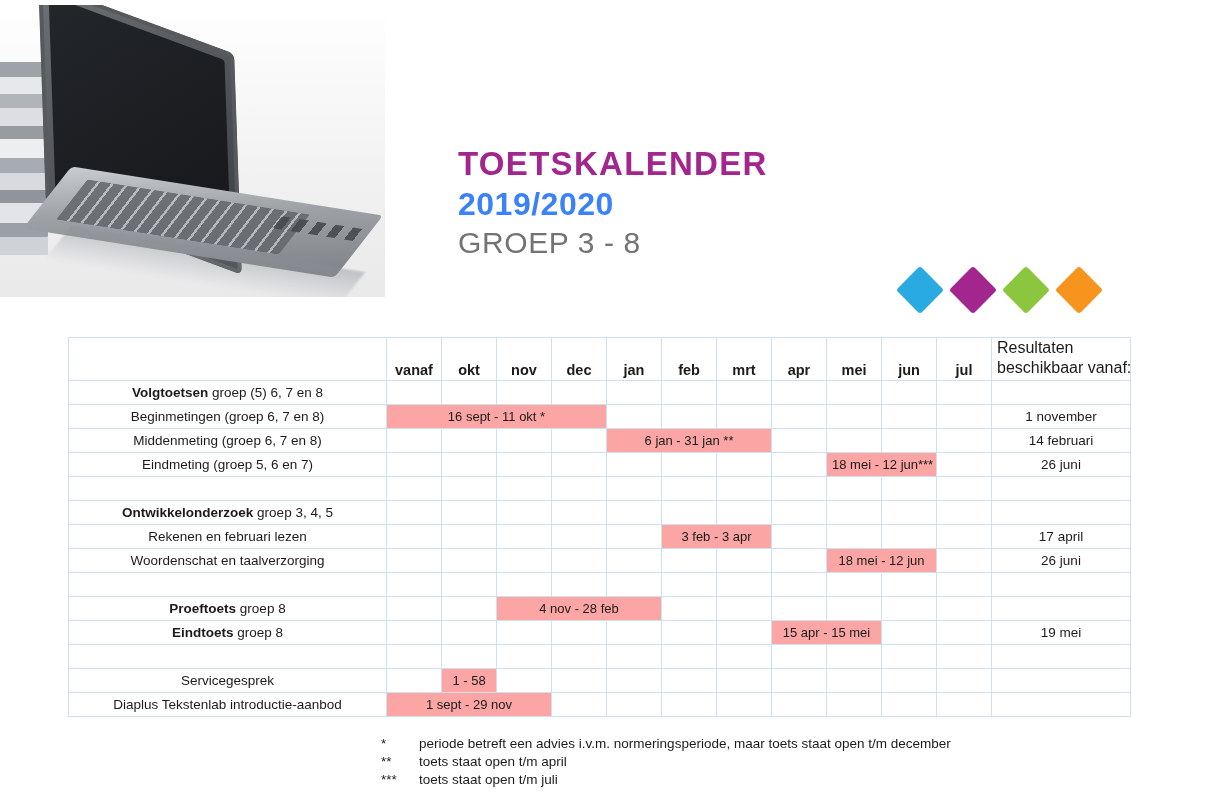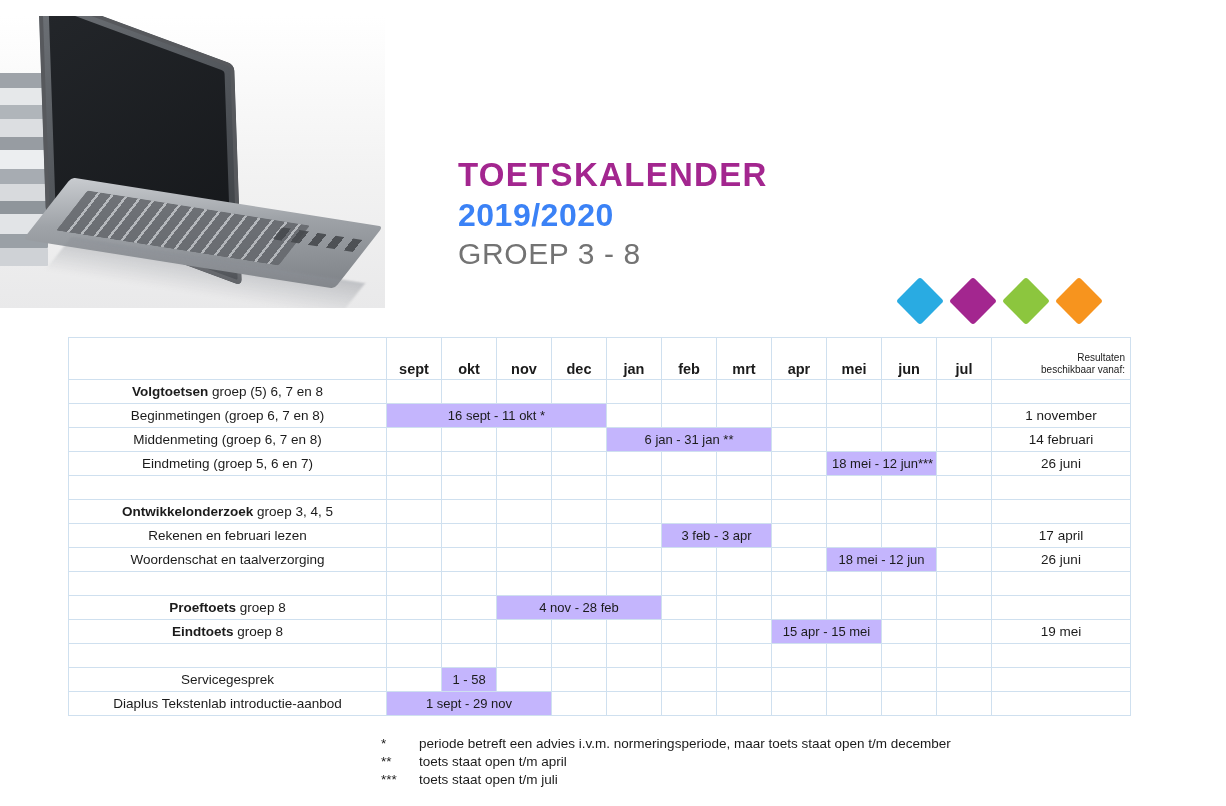--- a/index.html
+++ b/index.html
@@ -11,21 +11,21 @@
     height: 806px;
     background: #ffffff;
     font-family: "Liberation Sans", sans-serif;
     position: relative;
     overflow: hidden;
   }
 
   
   .banner {
     position: absolute;
-    left: 0; top: 16px;
+    left: 0; top: 5px;
     width: 1024px;
     height: 292px;
   }
   .banner-photo {
     position: absolute;
     left: 0; top: 0;
     width: 385px;
     height: 292px;
     background: linear-gradient(180deg, #ffffff 0%, #f2f2f2 55%, #e9e9ea 100%);
     overflow: hidden;
@@ -178,40 +178,40 @@
   col.c-res   { width: 139px; }
 
   thead th.hdr-label { border: 1px solid #cfe0ef; }
   thead th.hdr-month {
     font-weight: bold;
     font-size: 14.5px;
     vertical-align: bottom;
     padding-bottom: 2px;
   }
   thead th.hdr-res {
-    text-align: right;
-    font-size: 10px;
+    text-align: left;
+    font-size: 16px;
     line-height: 1.22;
     vertical-align: bottom;
     padding-bottom: 3px;
   }
   thead tr { height: 42px; }
   thead th { height: 42px; }
 
   td.rowlabel {
     text-align: left;
     padding-left: 11px;
   }
   td.res {
     text-align: left;
     padding-left: 8px;
   }
   .lbl-strong { font-weight: bold; }
   .band {
-    background: #c4b5fd;
+    background: #fca5a5;
     font-size: 13px;
   }
   tr.spacer td { height: 23px; }
 
   
   .notes {
     position: absolute;
     left: 381px;
     top: 735px;
     font-size: 13.5px;
@@ -278,21 +278,21 @@
         <col class="c-m">
         <col class="c-m">
       <col class="c-m">
         <col class="c-m">
         <col class="c-m">
       <col class="c-res">
     </colgroup>
     <thead>
       <tr id="header-row">
           <th class="hdr-label"></th>
-          <th class="hdr-month">sept</th>
+          <th class="hdr-month">vanaf</th>
           <th class="hdr-month">okt</th>
           <th class="hdr-month">nov</th>
           <th class="hdr-month">dec</th>
           <th class="hdr-month">jan</th>
           <th class="hdr-month">feb</th>
           <th class="hdr-month">mrt</th>
           <th class="hdr-month">apr</th>
           <th class="hdr-month">mei</th>
           <th class="hdr-month">jun</th>
           <th class="hdr-month">jul</th>

